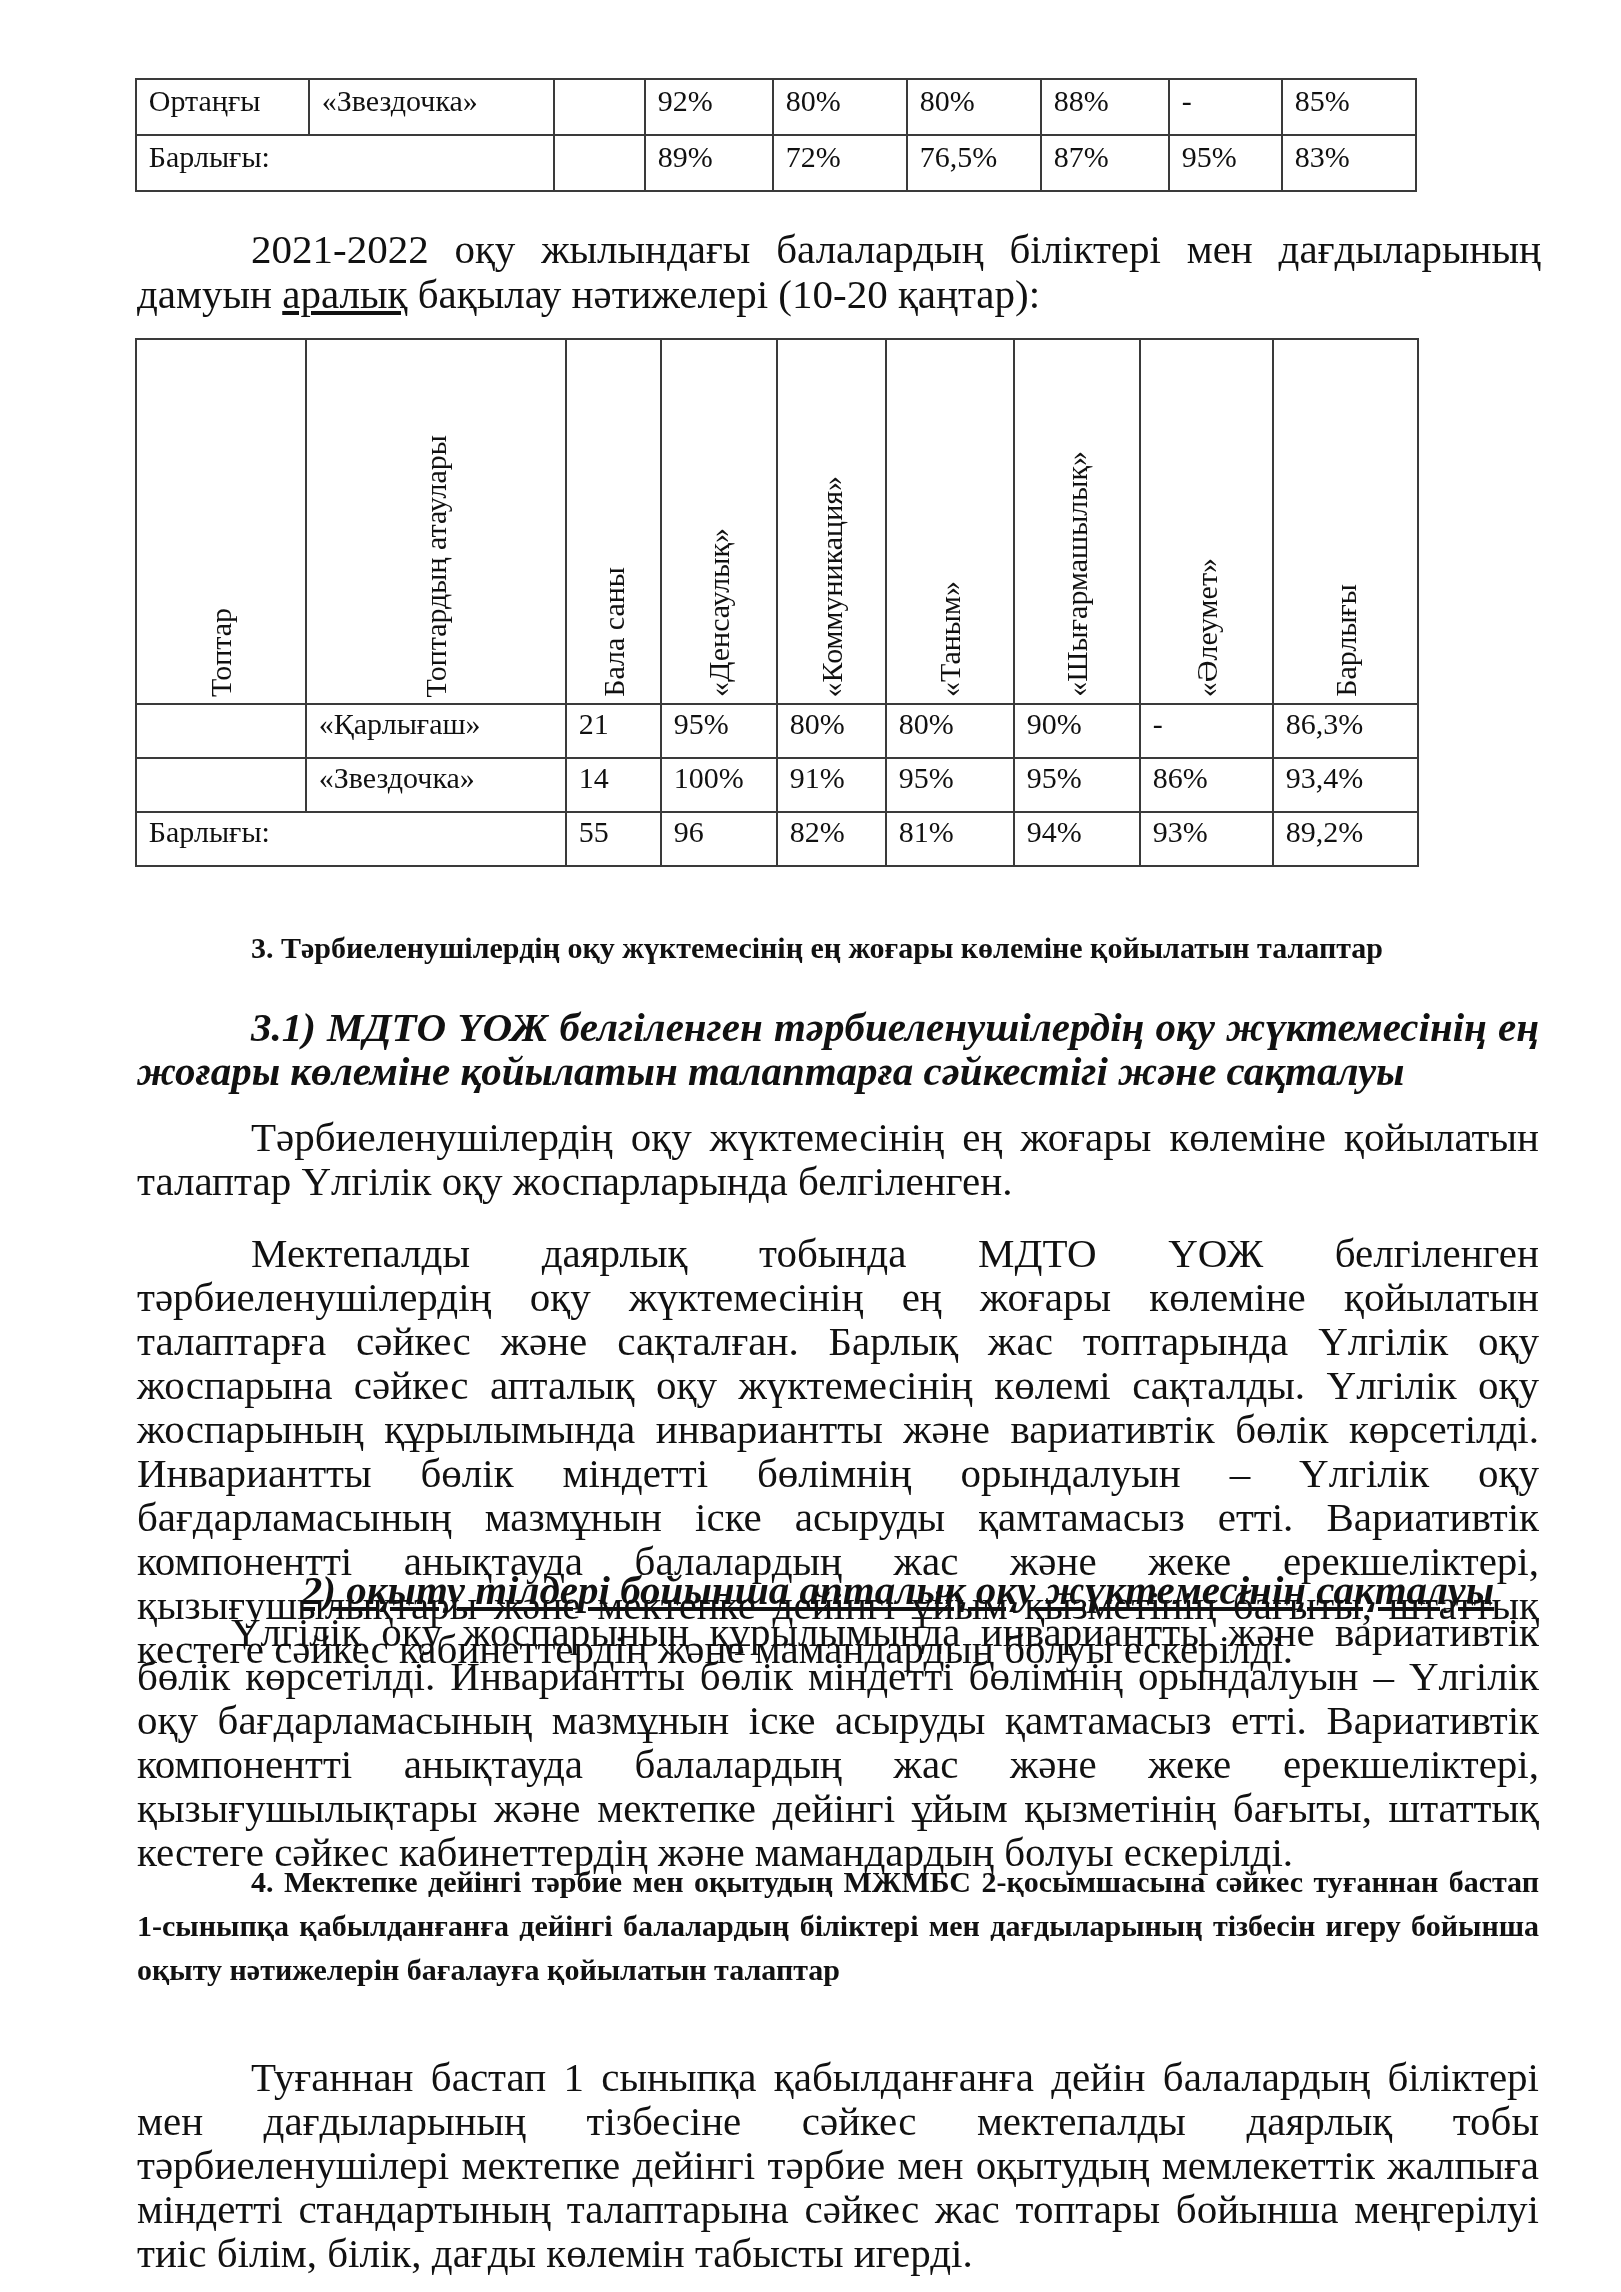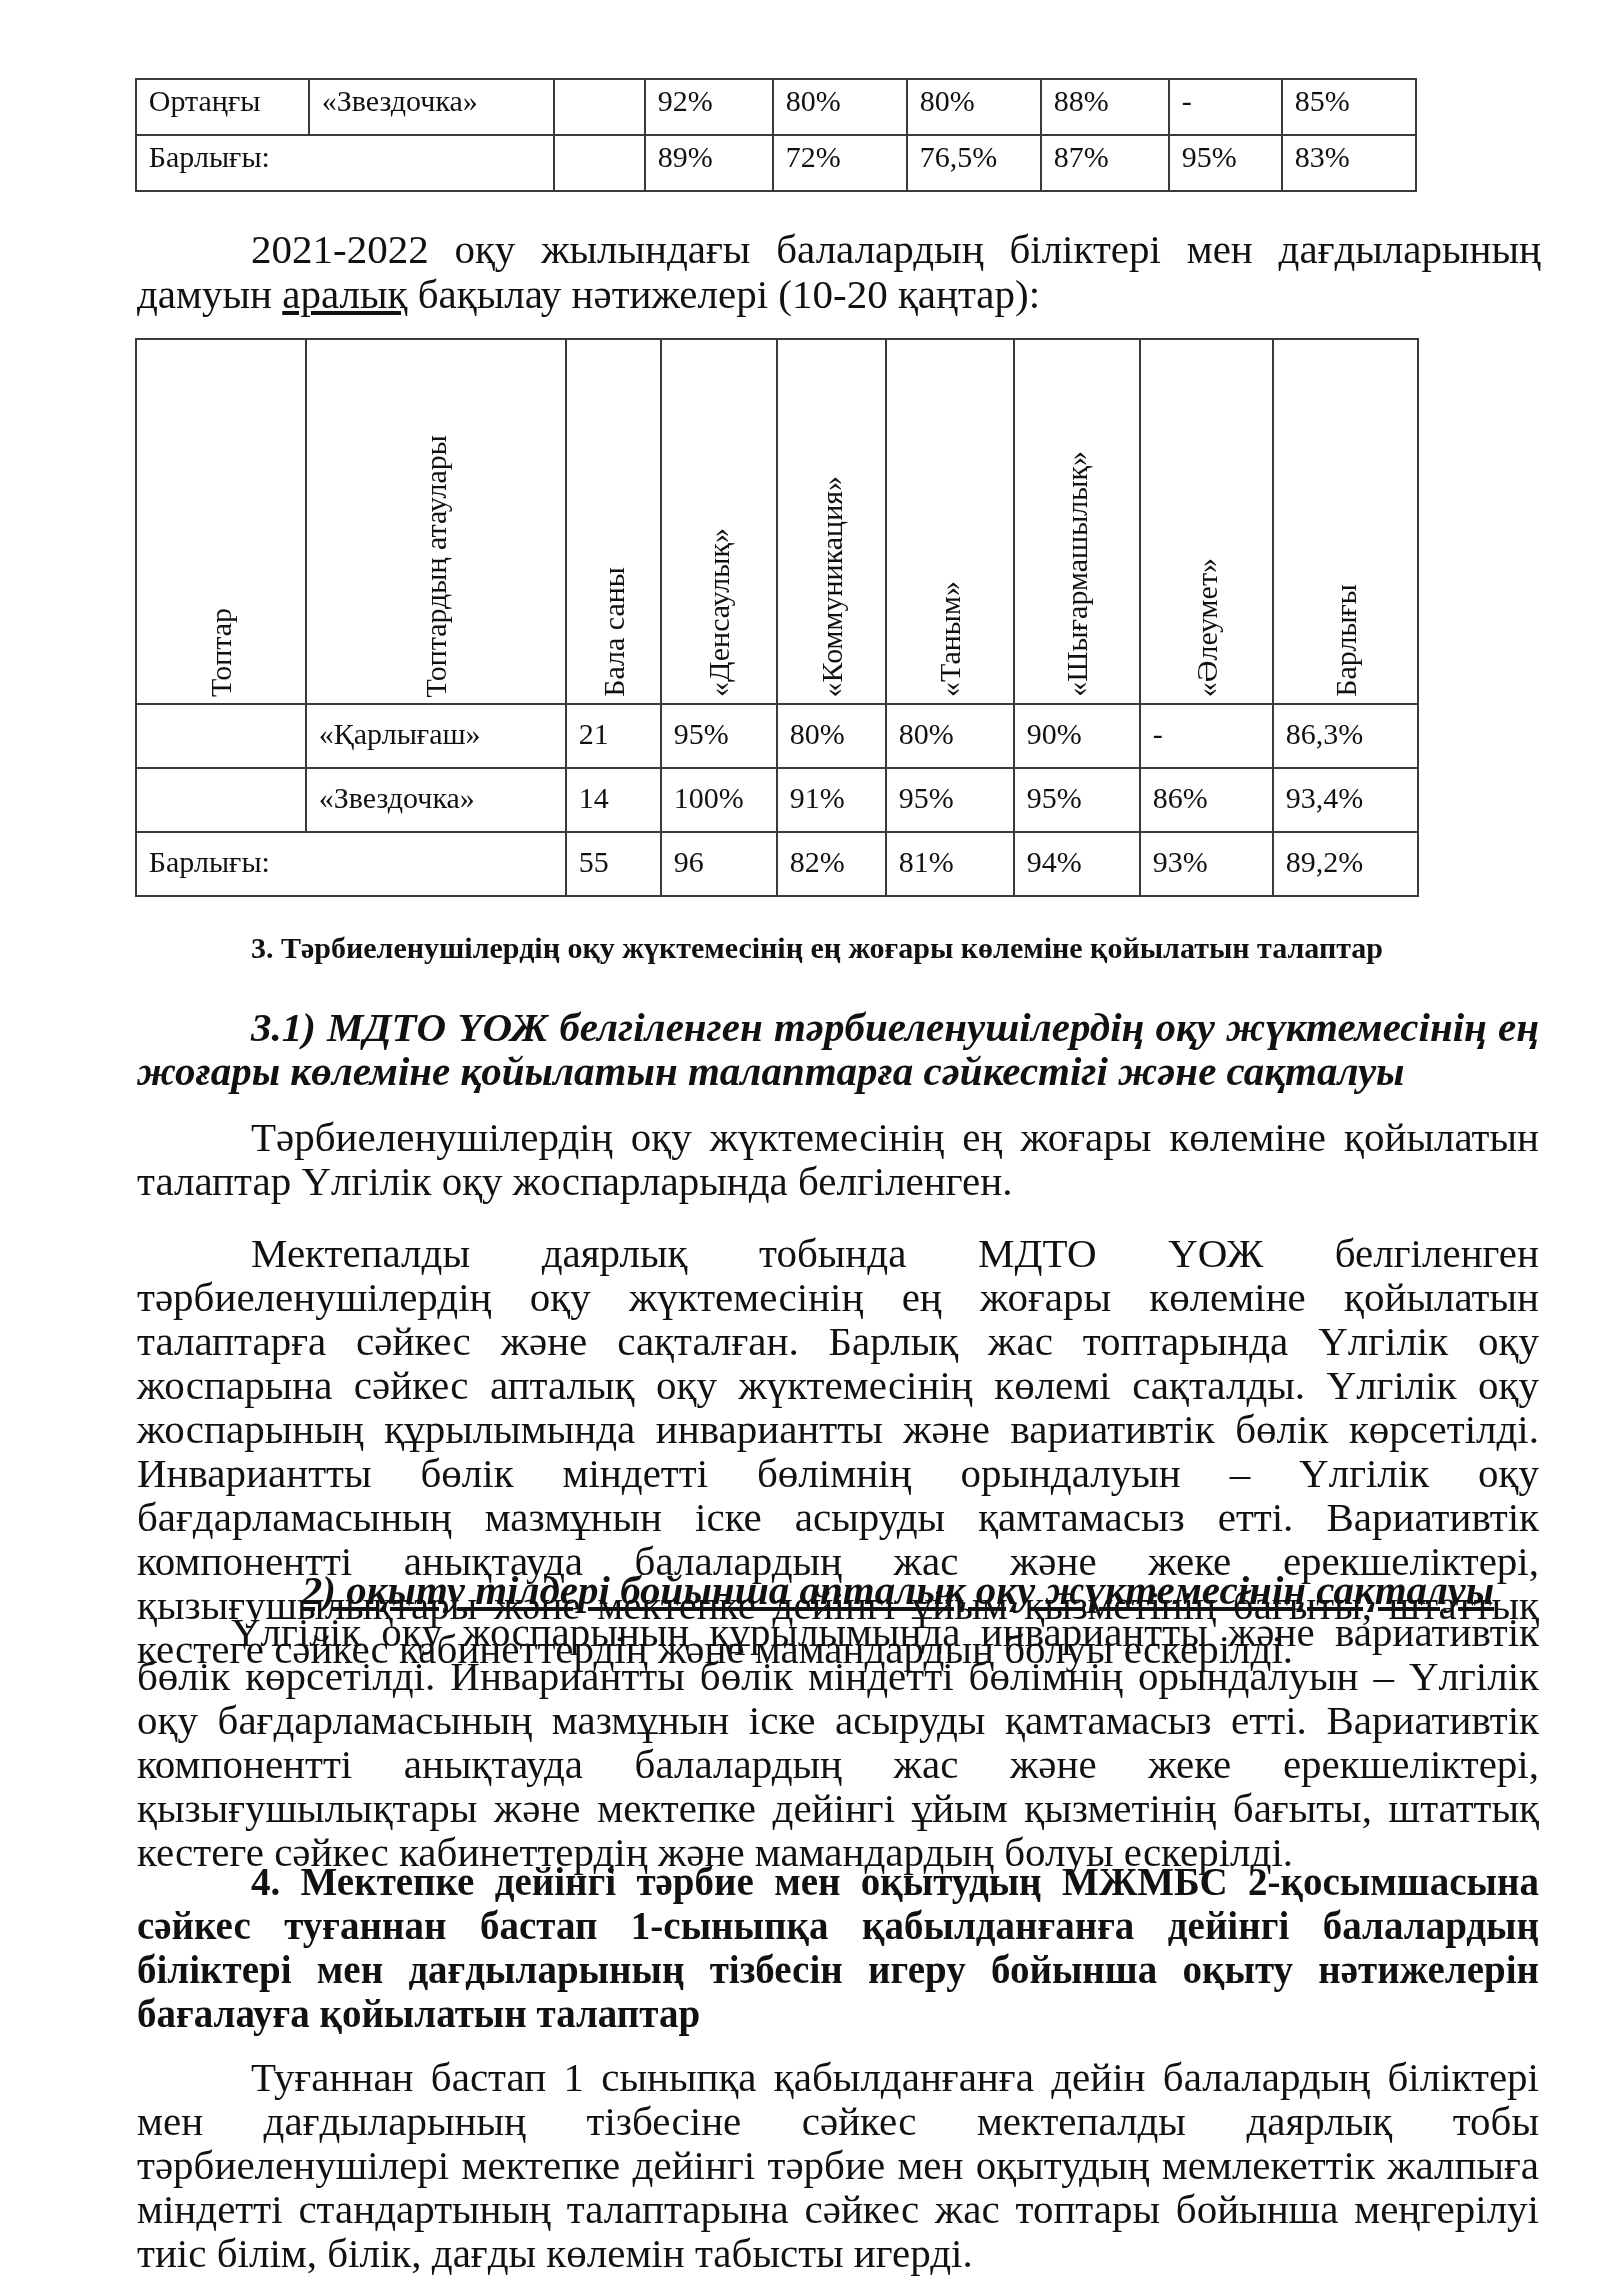--- a/index.html
+++ b/index.html
@@ -7,21 +7,21 @@
     width: 1621px; height: 2293px; position: relative; overflow: hidden;
     font-family: "Liberation Serif", "DejaVu Serif", serif;
     color: #111111;
   }
   table.grid { border-collapse: collapse; position: absolute; table-layout: fixed; }
   table.grid td {
     border: 2px solid #3a3a3a; padding: 0 0 0 11.8px; font-size: 30px;
     vertical-align: top; line-height: 1.15; white-space: nowrap; overflow: hidden;
   }
   #t1 td { height: 50px; padding-top: 3.9px; }
-  #t2 td.body { height: 50px; padding-top: 12px; }
+  #t2 td.body { height: 50px; padding-top: 2px; }
   #t2 td.hdr { height: 363px; vertical-align: bottom; padding: 0; position: relative; }
   .vtext {
     position: absolute; bottom: 5.9px; left: 50%;
     writing-mode: vertical-rl; transform: translateX(-50%) rotate(180deg);
     font-size: 30px; white-space: nowrap; line-height: 1;
   }
   .para {
     position: absolute; left: 137px; width: 1402px;
     font-size: 41px; line-height: 44px; text-align: justify;
   }
@@ -158,16 +158,16 @@
 <div class="para indent" style="top:1115px;">Тәрбиеленушілердің оқу жүктемесінің ең жоғары көлеміне қойылатын талаптар Үлгілік оқу жоспарларында белгіленген.</div>
 
 <div class="para indent" style="top:1231px;">Мектепалды даярлық тобында МДТО ҮОЖ белгіленген тәрбиеленушілердің оқу жүктемесінің ең жоғары көлеміне қойылатын талаптарға сәйкес және сақталған. Барлық жас топтарында Үлгілік оқу жоспарына сәйкес апталық оқу жүктемесінің көлемі сақталды. Үлгілік оқу жоспарының құрылымында инвариантты және вариативтік бөлік көрсетілді. Инвариантты бөлік міндетті бөлімнің орындалуын – Үлгілік оқу бағдарламасының мазмұнын іске асыруды қамтамасыз етті. Вариативтік компонентті анықтауда балалардың жас және жеке ерекшеліктері, қызығушылықтары және мектепке дейінгі ұйым қызметінің бағыты, штаттық кестеге сәйкес кабинеттердің және мамандардың болуы ескерілді.</div>
 
 <div class="para bold italic" style="top:1568px; left:251px; width:1294px; text-align:center;text-decoration:underline;">2) оқыту тілдері бойынша апталық оқу жүктемесінің сақталуы</div>
 
 <div class="para" style="top:1610px;">
   <span style="display:inline-block; width:94px;"></span><span>Үлгілік оқу жоспарының құрылымында инвариантты және вариативтік бөлік көрсетілді. Инвариантты бөлік міндетті бөлімнің орындалуын – Үлгілік оқу бағдарламасының мазмұнын іске асыруды қамтамасыз етті. Вариативтік компонентті анықтауда балалардың жас және жеке ерекшеліктері, қызығушылықтары және мектепке дейінгі ұйым қызметінің бағыты, штаттық кестеге сәйкес кабинеттердің және мамандардың болуы ескерілді.</span>
 </div>
 
-<div class="para bold indent" style="top:1860px; font-size:39px;">4. Мектепке дейінгі тәрбие мен оқытудың МЖМБС 2-қосымшасына сәйкес туғаннан бастап 1-сыныпқа қабылданғанға дейінгі балалардың біліктері мен дағдыларының тізбесін игеру бойынша оқыту нәтижелерін бағалауға қойылатын талаптар</div>
+<div class="para bold indent" style="top:1860px; font-size:30px;">4. Мектепке дейінгі тәрбие мен оқытудың МЖМБС 2-қосымшасына сәйкес туғаннан бастап 1-сыныпқа қабылданғанға дейінгі балалардың біліктері мен дағдыларының тізбесін игеру бойынша оқыту нәтижелерін бағалауға қойылатын талаптар</div>
 
 <div class="para indent" style="top:2021px;margin-top:34px;">Туғаннан бастап 1 сыныпқа қабылданғанға дейін балалардың біліктері мен дағдыларының тізбесіне сәйкес мектепалды даярлық тобы тәрбиеленушілері мектепке дейінгі тәрбие мен оқытудың мемлекеттік жалпыға міндетті стандартының талаптарына сәйкес жас топтары бойынша меңгерілуі тиіс білім, білік, дағды көлемін табысты игерді.</div>
 
 
 </body></html>

